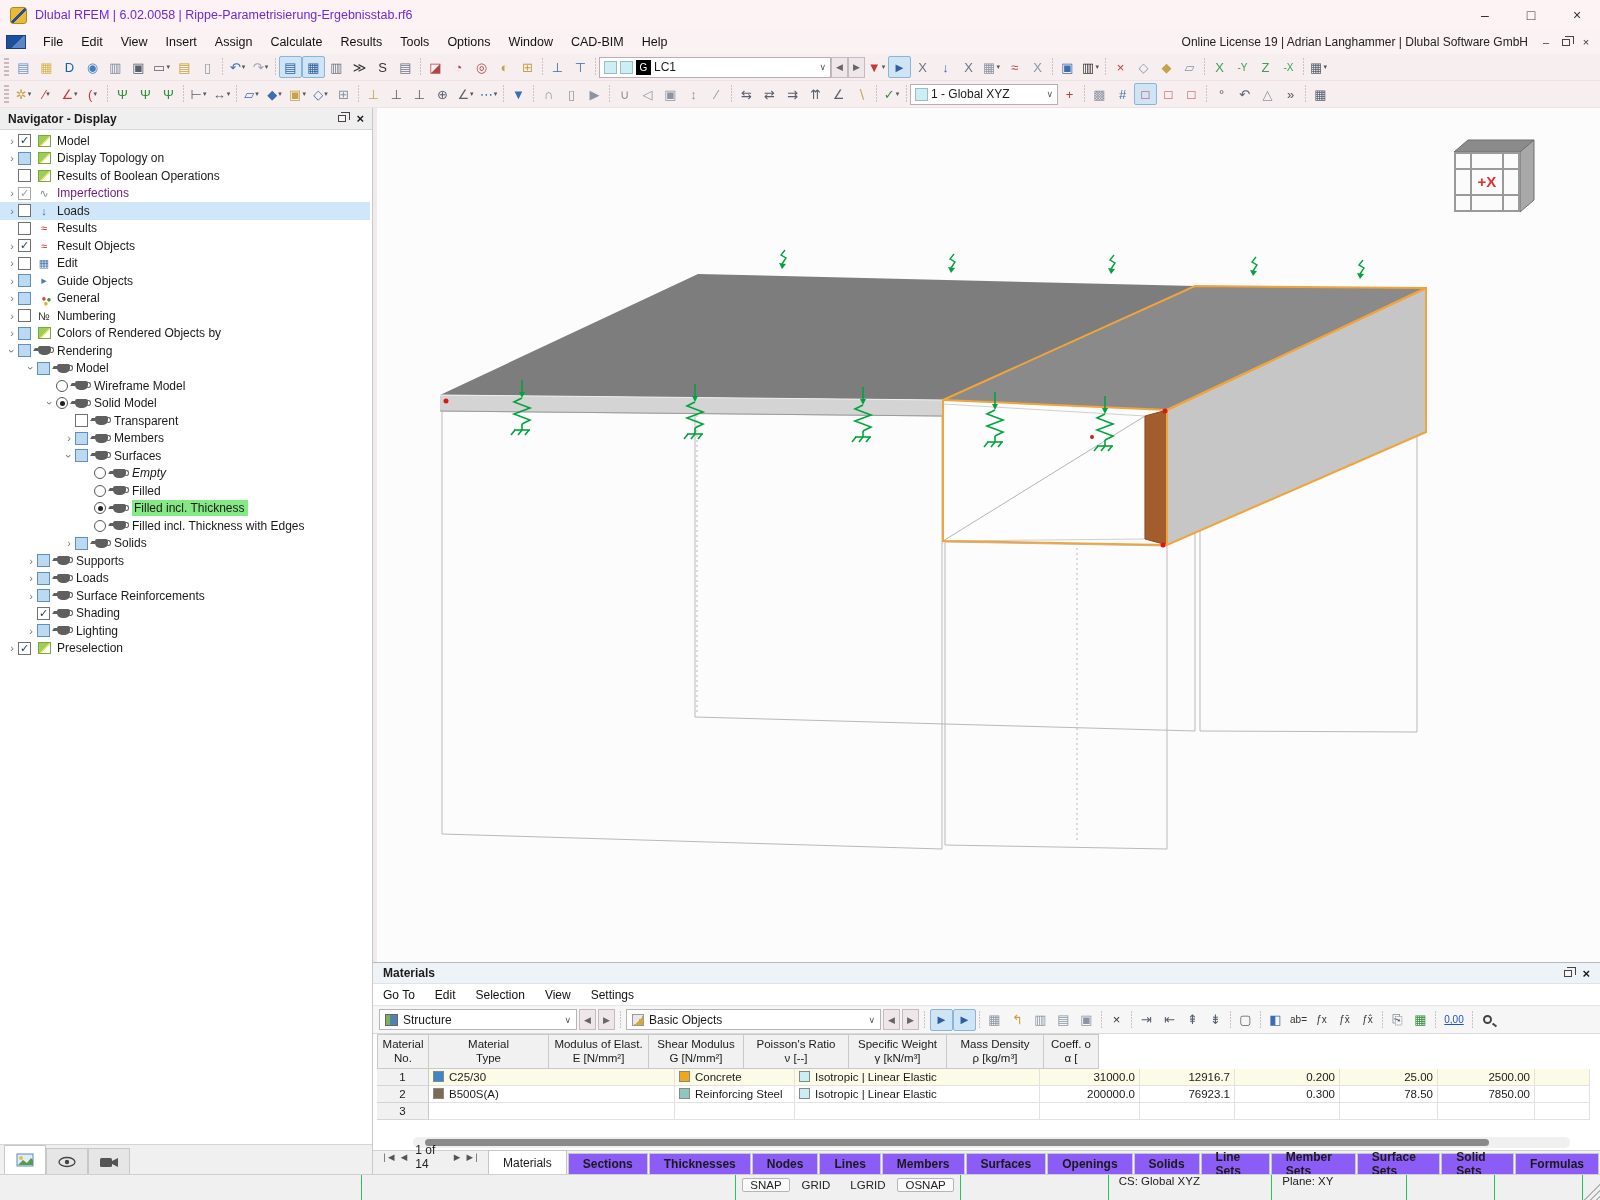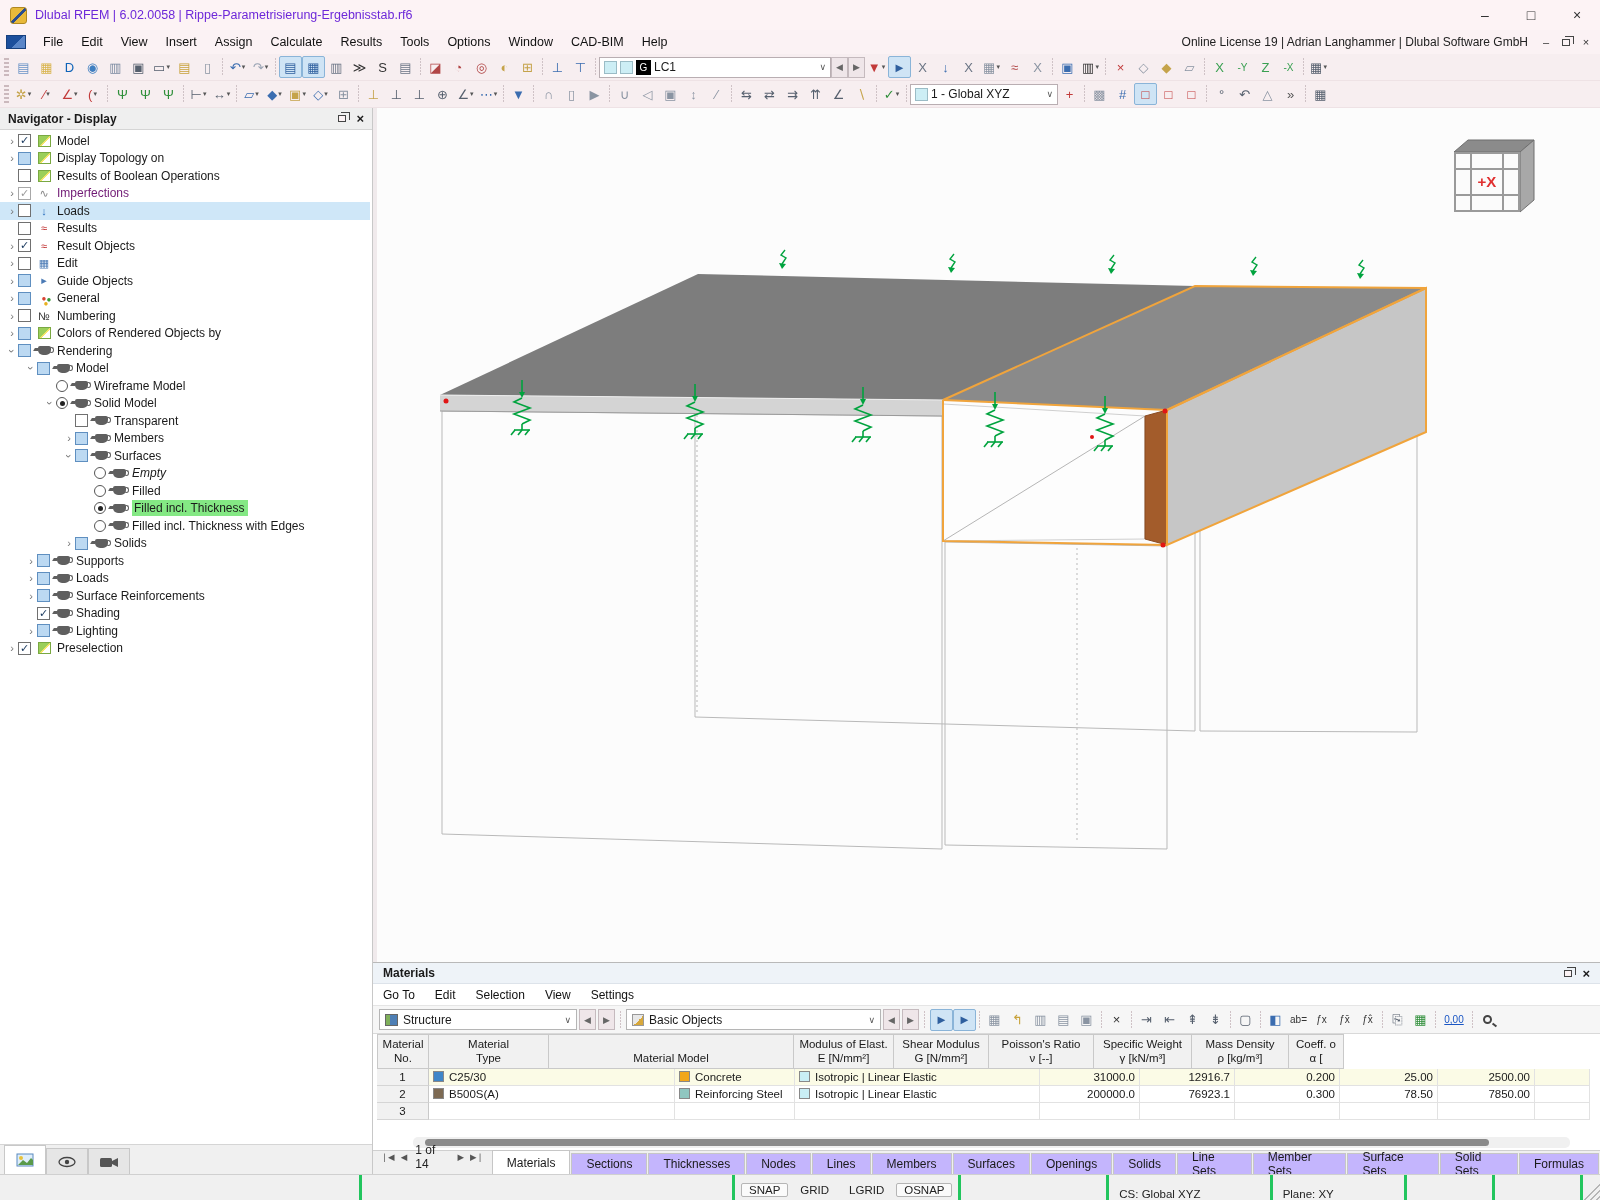--- a/index.html
+++ b/index.html
@@ -99,26 +99,26 @@
   .cswatch { width:11px; height:11px; border:1px solid #888; margin-right:5px; flex:0 0 auto; }
   .tfiller { flex:1 1 auto; }
   .hscroll { height:11px; margin:2px 30px 2px 36px; background:#f0f0f0; border-radius:5px; flex:0 0 auto; }
   .hscroll .thumb { height:7px; margin-top:2px; width:92%; margin-left:1%; background:#8a8a8a; border-radius:4px; }
 
   
   .m-tabs { height:24px; background:#f0f0f0; border-top:1px solid #cfcfcf; display:flex; align-items:flex-end; padding-left:4px; font-size:12px; }
   .pager { display:flex; align-items:center; gap:6px; padding:0 8px 3px 4px; color:#444; }
   .pgbtn { font-size:8.5px; color:#555; }
   .pager .cnt { font-size:12px; color:#222; padding:0 2px; }
-  .mtab { padding:3px 14px; border:1px solid #c6c6c6; border-bottom:none; background:#c4b5fd; margin-right:1px; height:21px; display:flex; align-items:center; }
+  .mtab { padding:3px 14px; border:1px solid #c6c6c6; border-bottom:none; background:#8b5cf6; margin-right:1px; height:21px; display:flex; align-items:center;font-weight:bold; }
   .mtab.active { background:#fff; height:24px; font-weight:normal; }
 
   
   .statusbar { height:26px; flex:0 0 auto; background:#f0f0f0; border-top:1px solid #d0d0d0; display:flex; align-items:stretch; font-size:11.5px; color:#222; }
-  .sseg { border-right:3px solid #22c55e; display:flex; align-items:flex-end; justify-content:flex-start; padding:0 10px; }
+  .sseg { border-right:1px solid #22c55e; display:flex; align-items:flex-start; justify-content:flex-start; padding:0 10px; }
   .stoggle { margin:3px 2px; padding:0 7px; display:flex; align-items:center; font-size:11.5px; color:#222; border:1px solid transparent; }
   .stoggle.active { background:#fafafa; border:1px solid #b5b5b5; border-radius:2px; }
   .resize-grip { width:18px; margin-left:auto; background:
      linear-gradient(135deg, transparent 0 60%, #b5b5b5 60% 65%, transparent 65% 75%, #b5b5b5 75% 80%, transparent 80% 90%, #b5b5b5 90% 95%, transparent 95%); }
 
   svg text { font-family:"Liberation Sans","DejaVu Sans",sans-serif; }
 </style>
 </head>
 <body>
 
@@ -764,23 +764,20 @@
         <div class="m-table">
           <div class="thead" id="m-thead">
               <div class="th" style="width: 52px; flex: 0 0 auto;">
                 <div>Material</div>
                 <div>No.</div>
               </div>
               <div class="th" style="width: 120px; flex: 0 0 auto;">
                 <div>Material</div>
                 <div>Type</div>
               </div>
-              <div class="th" style="width: 245px; flex: 0 0 auto;">
-                <div>Material Model</div>
-              </div>
               <div class="th" style="width: 100px; flex: 0 0 auto;">
                 <div>Modulus of Elast.</div>
                 <div>E [N/mm²]</div>
               </div>
               <div class="th" style="width: 95px; flex: 0 0 auto;">
                 <div>Shear Modulus</div>
                 <div>G [N/mm²]</div>
               </div>
               <div class="th" style="width: 105px; flex: 0 0 auto;">
                 <div>Poisson's Ratio</div>

